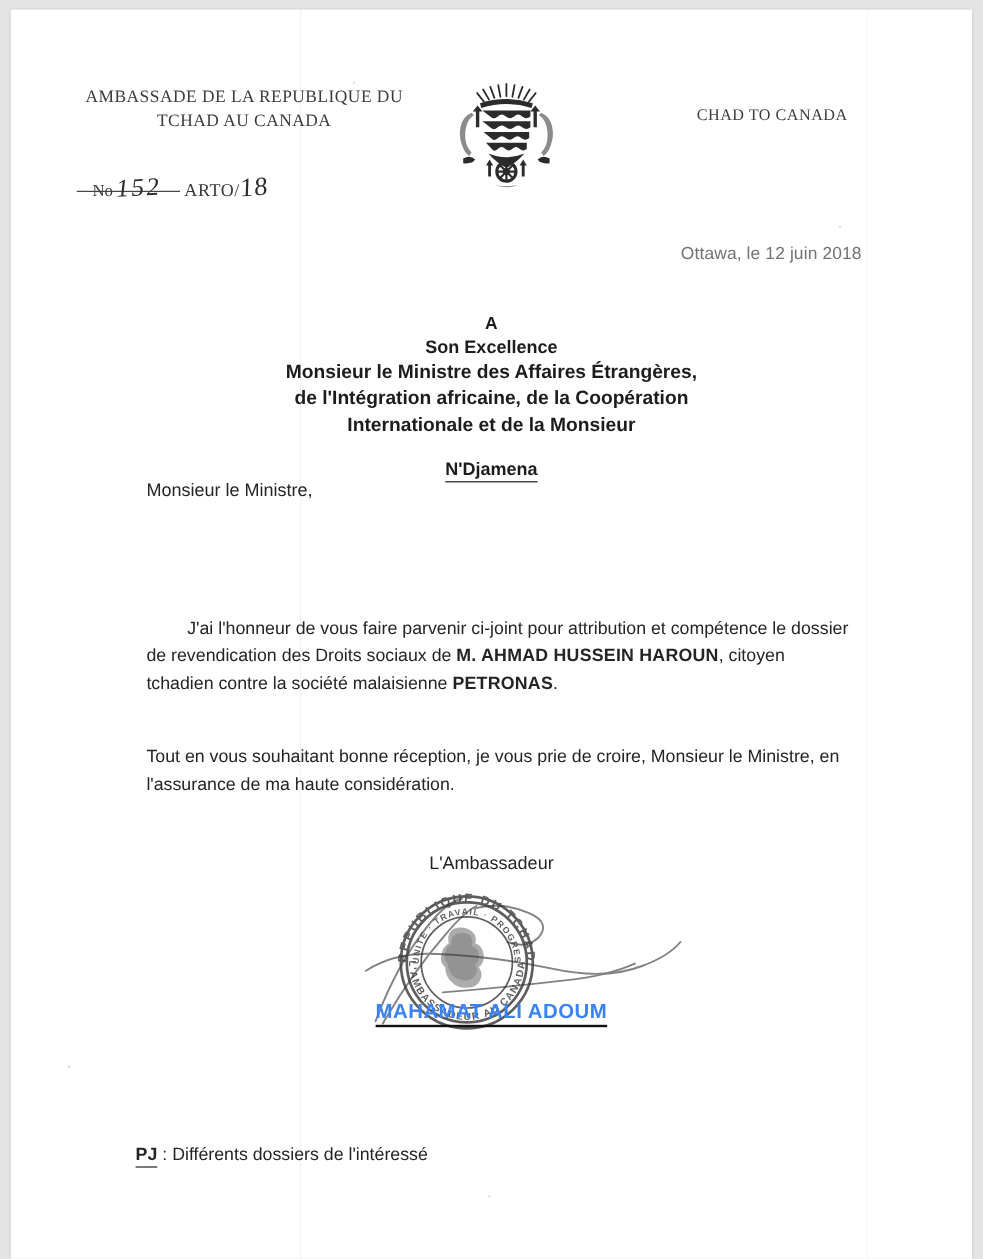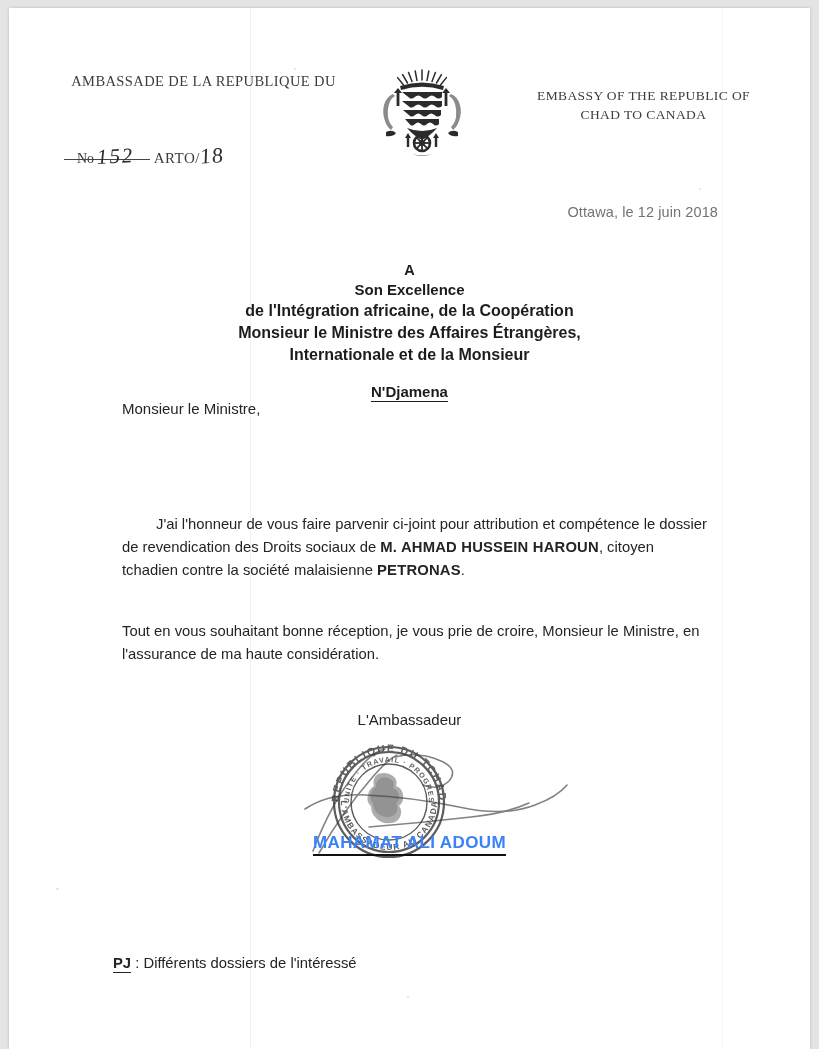--- a/index.html
+++ b/index.html
@@ -268,20 +268,21 @@
     <div class="scan-band b2"></div>
     <div class="speck" style="left:285px;top:60px;width:2px;height:2px;"></div>
     <div class="speck" style="left:47px;top:880px;width:3px;height:2px;"></div>
     <div class="speck" style="left:690px;top:180px;width:2px;height:2px;"></div>
     <div class="speck" style="left:398px;top:988px;width:2px;height:2px;"></div>
 
     <div class="letterhead">
 
       <div class="lh-fr">
         <div>AMBASSADE DE LA REPUBLIQUE DU</div>
+        <div>TCHAD AU CANADA</div>
       </div>
 
       <div class="emblem">
         <svg viewBox="0 0 100 95" width="100" height="95" aria-hidden="true">
           <g fill="#2b2b2b">
 
             <g stroke="#2b2b2b" stroke-width="1.5" stroke-linecap="round">
               <line x1="50" y1="14" x2="50" y2="4"></line>
               <line x1="45" y1="14.6" x2="43.2" y2="5"></line>
               <line x1="40" y1="15.6" x2="36.6" y2="6.4"></line>
@@ -320,36 +321,35 @@
               <line x1="42.5" y1="77" x2="57.5" y2="77"></line>
               <line x1="44.7" y1="71.7" x2="55.3" y2="82.3"></line>
               <line x1="55.3" y1="71.7" x2="44.7" y2="82.3"></line>
             </g>
             <path d="M40 88 q10 4 20 0 q-10 2.5 -20 0 Z" opacity="0.6"></path>
           </g>
         </svg>
       </div>
 
       <div class="lh-en">
-        <div>EMBASSY OF THE REPUBLIC OF</div>
         <div>CHAD TO CANADA</div>
       </div>
     </div>
 
     <div class="ref-line">
       <span class="ref-no">No</span><span class="ref-hand">152</span><span class="ref-rule"></span><span class="ref-arto">ARTO/</span><span class="ref-hand2">18</span>
     </div>
 
     <div class="date-line">Ottawa, le 12 juin 2018</div>
 
     <div class="addressee">
       <div class="ad-a">A</div>
       <div class="ad-excellence">Son Excellence</div>
+      <div class="ad-big">Monsieur le Ministre des Affaires Étrangères,</div>
       <div class="ad-big">de l'Intégration africaine, de la Coopération</div>
-      <div class="ad-big">Monsieur le Ministre des Affaires Étrangères,</div>
       <div class="ad-big">Internationale et de la Monsieur</div>
       <div class="ad-city"><span>N'Djamena</span></div>
     </div>
 
     <div class="salutation">Monsieur le Ministre,</div>
 
     <div class="body-p" id="para-1"><span class="indent"></span><span>J'ai l'honneur de vous faire parvenir ci-joint pour attribution et compétence le dossier de revendication des Droits sociaux de </span><b>M. AHMAD HUSSEIN HAROUN</b><span>, citoyen tchadien contre la société malaisienne </span><b>PETRONAS</b><span>.</span></div>
 
     <div class="body-p" id="para-2">Tout en vous souhaitant bonne réception, je vous prie de croire, Monsieur le Ministre, en l'assurance de ma haute considération.</div>
 

